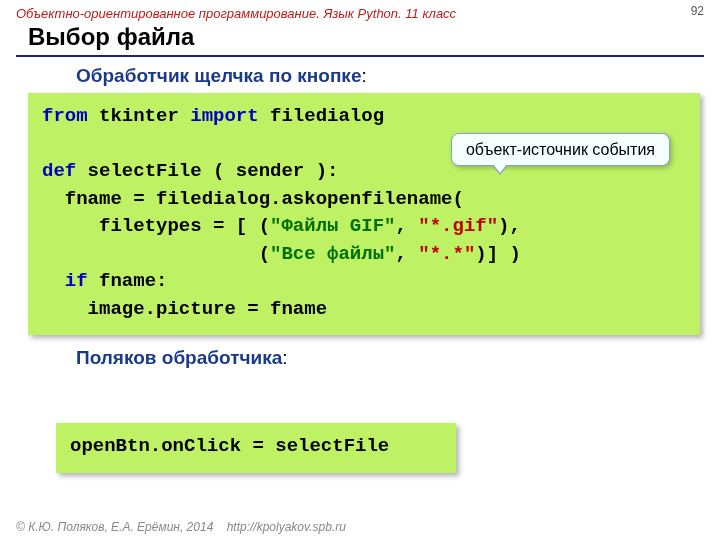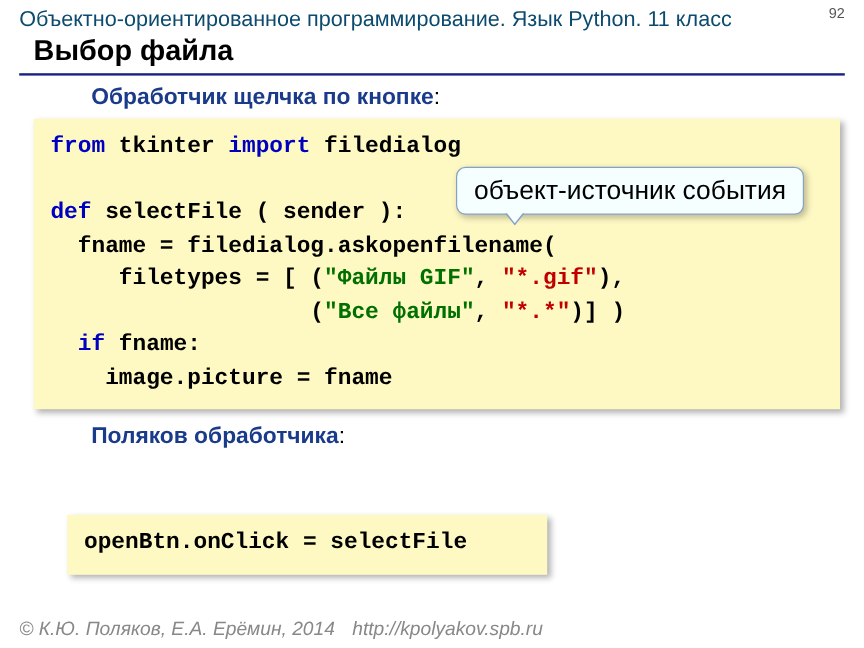--- a/index.html
+++ b/index.html
@@ -4,21 +4,21 @@
 <style>
   * { box-sizing: border-box; margin: 0; padding: 0; }
   body {
     width: 720px; height: 540px;
     font-family: Arial, sans-serif;
     background: #fff;
     position: relative;
     overflow: hidden;
   }
   .header-context {
-    font-size: 18px; color: #0c4a6e; 
+    font-size: 13px; color: #b91c1c; font-style: italic;
     padding: 6px 16px 0 16px;
   }
   .page-number {
     position: absolute; top: 4px; right: 16px;
     font-size: 12px; color: #555;
   }
   .title {
     font-size: 24px; font-weight: bold; color: #000;
     padding: 2px 16px 4px 28px;
   }
@@ -26,21 +26,21 @@
     border: none; border-bottom: 2px solid #1a237e;
     margin: 0 16px 6px 16px;
   }
   .section-label {
     font-size: 19px; color: #1a3b8a; font-weight: bold;
     padding: 2px 28px 6px 28px;
     margin-left: 48px;
   }
   .section-label .colon { color: #000; font-weight: normal; }
   .code-block {
-    background: #fef9c3;
+    background: #bef264;
     margin: 0 20px 10px 28px;
     padding: 10px 14px 12px 14px;
     box-shadow: 3px 3px 5px rgba(0,0,0,0.3);
     font-family: "Courier New", monospace;
     font-size: 19px; font-weight: bold;
     color: #000; line-height: 1.45;
     white-space: pre;
     position: relative;
   }
   .code-block.small { display: inline-block; min-width: 400px; margin-top: 48px; }
@@ -48,21 +48,21 @@
   .kw-green { color: #007000; }
   .kw-red { color: #c00000; }
   .callout {
     position: absolute;
     top: 40px; right: 30px;
     background: #f5ffff;
     border: 1px solid #86a0c8;
     border-radius: 8px;
     padding: 6px 14px;
     font-family: Arial, sans-serif;
-    font-size: 22px; font-weight: normal;
+    font-size: 16px; font-weight: normal;
     color: #000;
     box-shadow: 2px 2px 5px rgba(0,0,0,0.25);
     text-align: center;
     line-height: 1.2;
   }
   .callout-tail {
     position: absolute;
     bottom: -10px; left: 40px;
     width: 0; height: 0;
     border-left: 8px solid transparent;
@@ -71,21 +71,21 @@
   }
   .callout-tail::after {
     content: "";
     position: absolute; top: -11px; left: -7px;
     border-left: 7px solid transparent;
     border-right: 7px solid transparent;
     border-top: 9px solid #f5ffff;
   }
   .footer {
     position: absolute; bottom: 6px; left: 16px;
-    font-size: 16px; color: #888; font-style: italic;
+    font-size: 12px; color: #888; font-style: italic;
   }
   .footer .url { margin-left: 10px; }
 </style>
 </head>
 <body>
 
 <div class="header-context">Объектно-ориентированное программирование. Язык Python. 11 класс</div>
 <div class="page-number">92</div>
 <div class="title">Выбор файла</div>
 <hr class="title-rule">

